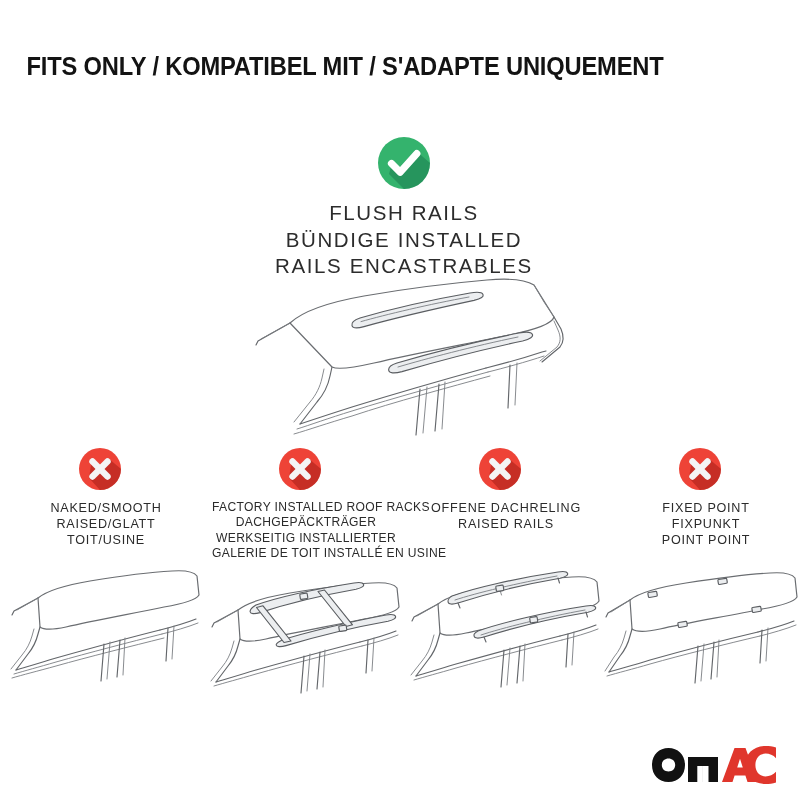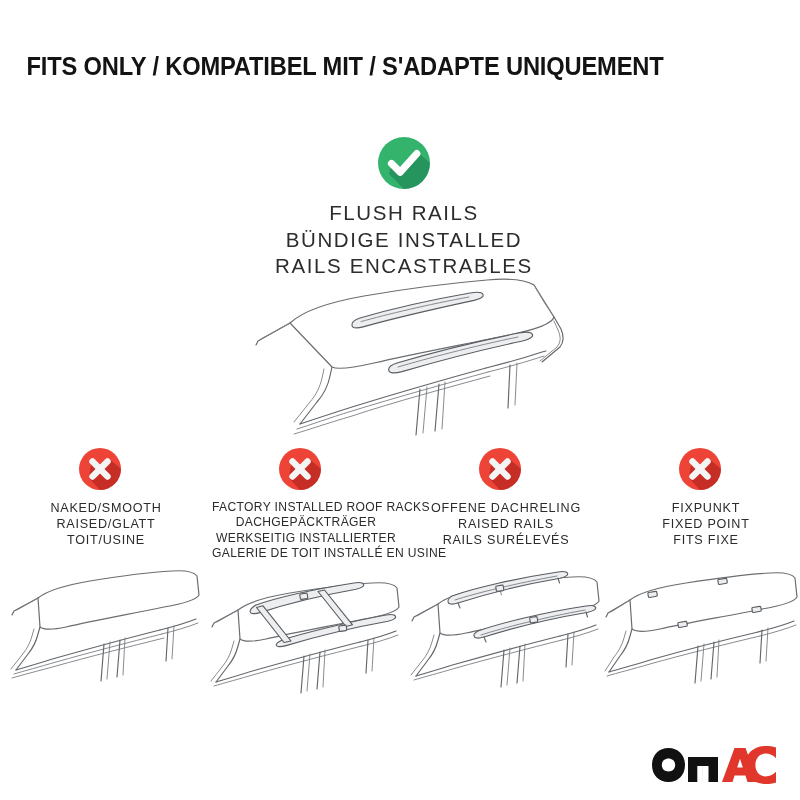--- a/index.html
+++ b/index.html
@@ -344,21 +344,20 @@
         <path d="M22 43 A21 21 0 0 0 43 22 L30 11 L22 20 L14 12 L11 31 Z" fill="#9e1a13" opacity="0.5"></path>
         <g stroke="#f4f4f4" stroke-width="6.4" stroke-linecap="round">
           <line x1="14.5" y1="14.5" x2="29.5" y2="29.5"></line>
           <line x1="29.5" y1="14.5" x2="14.5" y2="29.5"></line>
         </g>
       </svg>
     </div>
     <div class="cell-labels">
       <div>OFFENE DACHRELING</div>
       <div>RAISED RAILS</div>
-      <div>RAILS SURÉLEVÉS</div>
     </div>
     <div class="cell-art">
       <svg width="200" height="135" viewBox="0 0 200 135" aria-hidden="true">
         <path class="roof-fill" d="M38 44 C48 36 66 31 90 27 C120 22 152 18 172 17
                  C186 16 194 18 197 22
                  L199 41
                  C196 46 182 50 164 53
                  C130 60 92 67 66 73
                  C52 76 44 76 40 73 L38 44 Z"></path>
         <path class="line" d="M38 44 L14 57 L12 61"></path>
@@ -407,23 +406,23 @@
       <svg width="44" height="44" viewBox="0 0 44 44" aria-hidden="true">
         <circle cx="22" cy="22" r="21" fill="#ee4337"></circle>
         <path d="M22 43 A21 21 0 0 0 43 22 L30 11 L22 20 L14 12 L11 31 Z" fill="#9e1a13" opacity="0.5"></path>
         <g stroke="#f4f4f4" stroke-width="6.4" stroke-linecap="round">
           <line x1="14.5" y1="14.5" x2="29.5" y2="29.5"></line>
           <line x1="29.5" y1="14.5" x2="14.5" y2="29.5"></line>
         </g>
       </svg>
     </div>
     <div class="cell-labels">
+      <div>FIXED POINT</div>
       <div>FIXPUNKT</div>
-      <div>FIXED POINT</div>
-      <div>FITS FIXE</div>
+      <div>POINT POINT</div>
     </div>
     <div class="cell-art">
       <svg width="200" height="135" viewBox="0 0 200 135" aria-hidden="true">
         <path class="roof-fill" d="M30 40 C40 32 60 27 86 23 C118 18 150 14 170 13
                  C184 12 192 14 195 18
                  L197 37
                  C194 42 180 46 162 49
                  C128 56 86 63 60 69
                  C46 72 36 72 32 69 L30 40 Z"></path>
         <path class="line" d="M30 40 L8 53 L6 57"></path>

